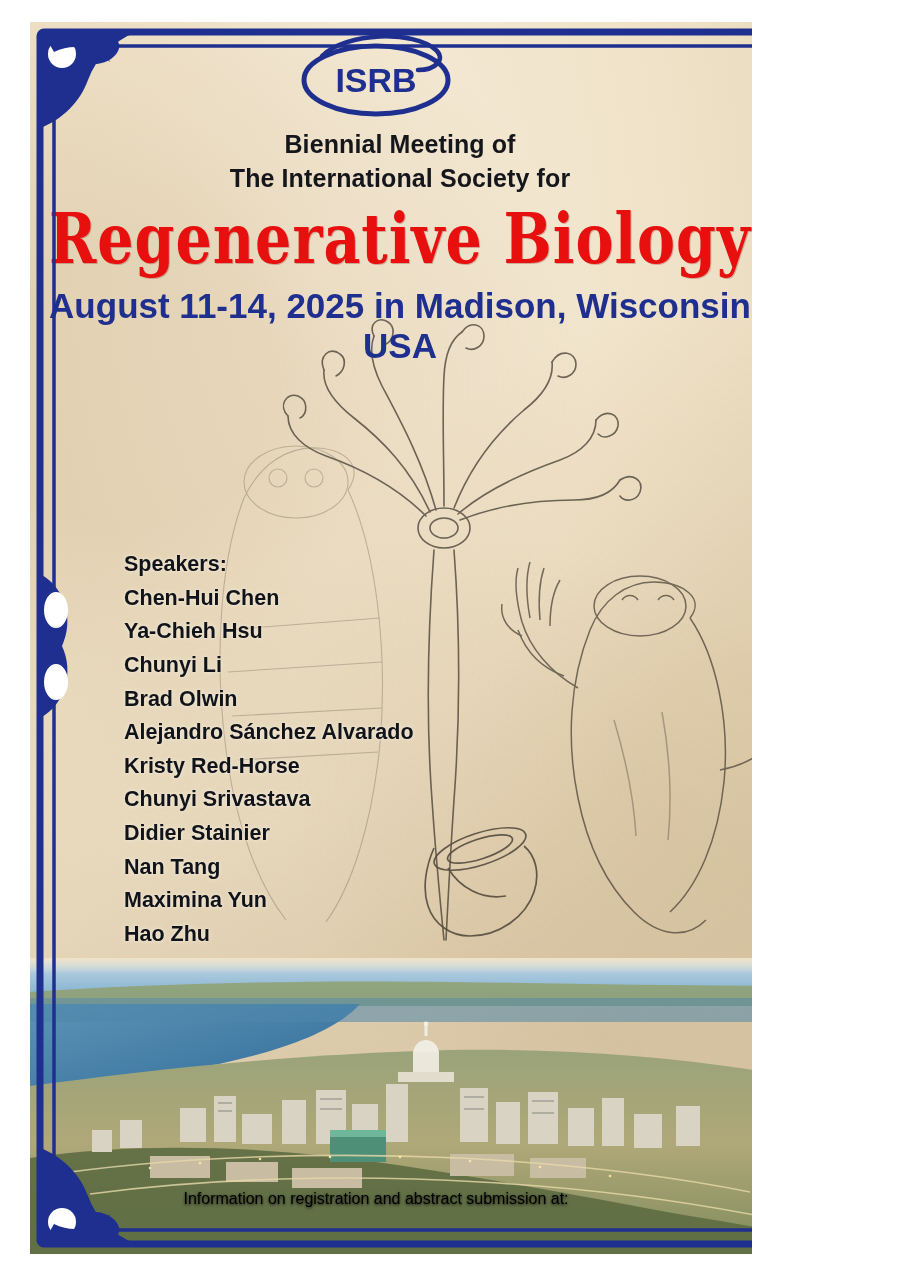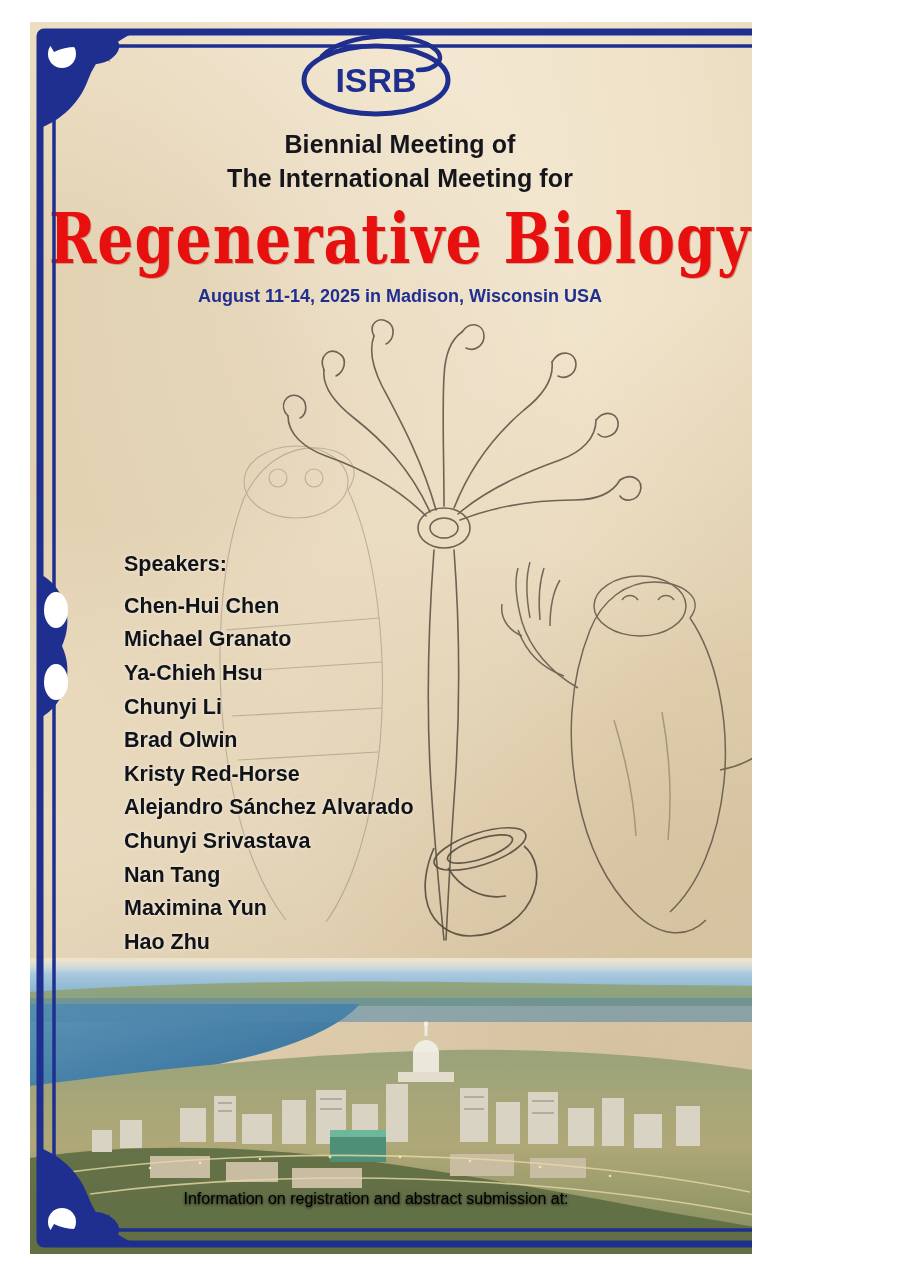--- a/index.html
+++ b/index.html
@@ -80,21 +80,21 @@
     font-weight: bold;
     color: #e8100f;
     letter-spacing: 1px;
     line-height: 1;
     text-shadow: 1px 1px 0 rgba(120,0,0,.25);
     transform: scaleY(1.22);
     transform-origin: center top;
   }
   .date-line {
     margin-top: 26px;
-    font-size: 18px;
+    font-size: 35px;
     font-weight: bold;
     color: #1f2f8f;
   }
 
   
   .sketch {
     position: absolute;
     left: 30px;
     top: 300px;
     width: 845px;
@@ -106,21 +106,21 @@
   .speakers {
     position: absolute;
     left: 124px;
     top: 548px;
     color: #10131a;
     font-size: 21.5px;
     font-weight: bold;
     line-height: 1.565;
     text-shadow: 0 0 3px rgba(245,236,218,.85), 0 0 6px rgba(245,236,218,.7);
   }
-  .speakers .hdr { margin-bottom: 8px; }
+  .speakers .hdr { margin-bottom: 0; }
 
   
   .cityband {
     position: absolute;
     left: 30px;
     top: 958px;
     width: 845px;
     height: 296px;
     overflow: hidden;
   }
@@ -347,35 +347,35 @@
   <div class="logo-wrap">
     <svg width="180" height="92" viewBox="0 0 180 92" aria-hidden="true">
       <ellipse cx="90" cy="50" rx="72" ry="34" fill="none" stroke="#1f2f8f" stroke-width="5"></ellipse>
       <path d="M36,26 C60,2 128,0 150,20 C160,29 150,40 132,40" fill="none" stroke="#1f2f8f" stroke-width="4.5" stroke-linecap="round"></path>
       <text x="90" y="62" text-anchor="middle" font-family="Liberation Sans, sans-serif" font-size="34" font-weight="bold" fill="#1f2f8f">ISRB</text>
     </svg>
   </div>
 
   <div class="title-block">
     <div class="title-line">Biennial Meeting of</div>
-    <div class="title-line">The International Meeting for</div>
+    <div class="title-line">The International Society for</div>
     <div class="big-title">Regenerative Biology</div>
     <div class="date-line">August 11-14, 2025 in Madison, Wisconsin USA</div>
   </div>
 
   <div class="speakers">
     <div class="hdr">Speakers:</div>
     <div>Chen-Hui Chen</div>
-    <div>Michael Granato</div>
     <div>Ya-Chieh Hsu</div>
     <div>Chunyi Li</div>
     <div>Brad Olwin</div>
+    <div>Alejandro Sánchez Alvarado</div>
     <div>Kristy Red-Horse</div>
-    <div>Alejandro Sánchez Alvarado</div>
     <div>Chunyi Srivastava</div>
+    <div>Didier Stainier</div>
     <div>Nan Tang</div>
     <div>Maximina Yun</div>
     <div>Hao Zhu</div>
   </div>
 
   <div class="footer">
     <div class="info">Information on registration and abstract submission at:</div>
   </div>
 
   <div class="border-frame">

